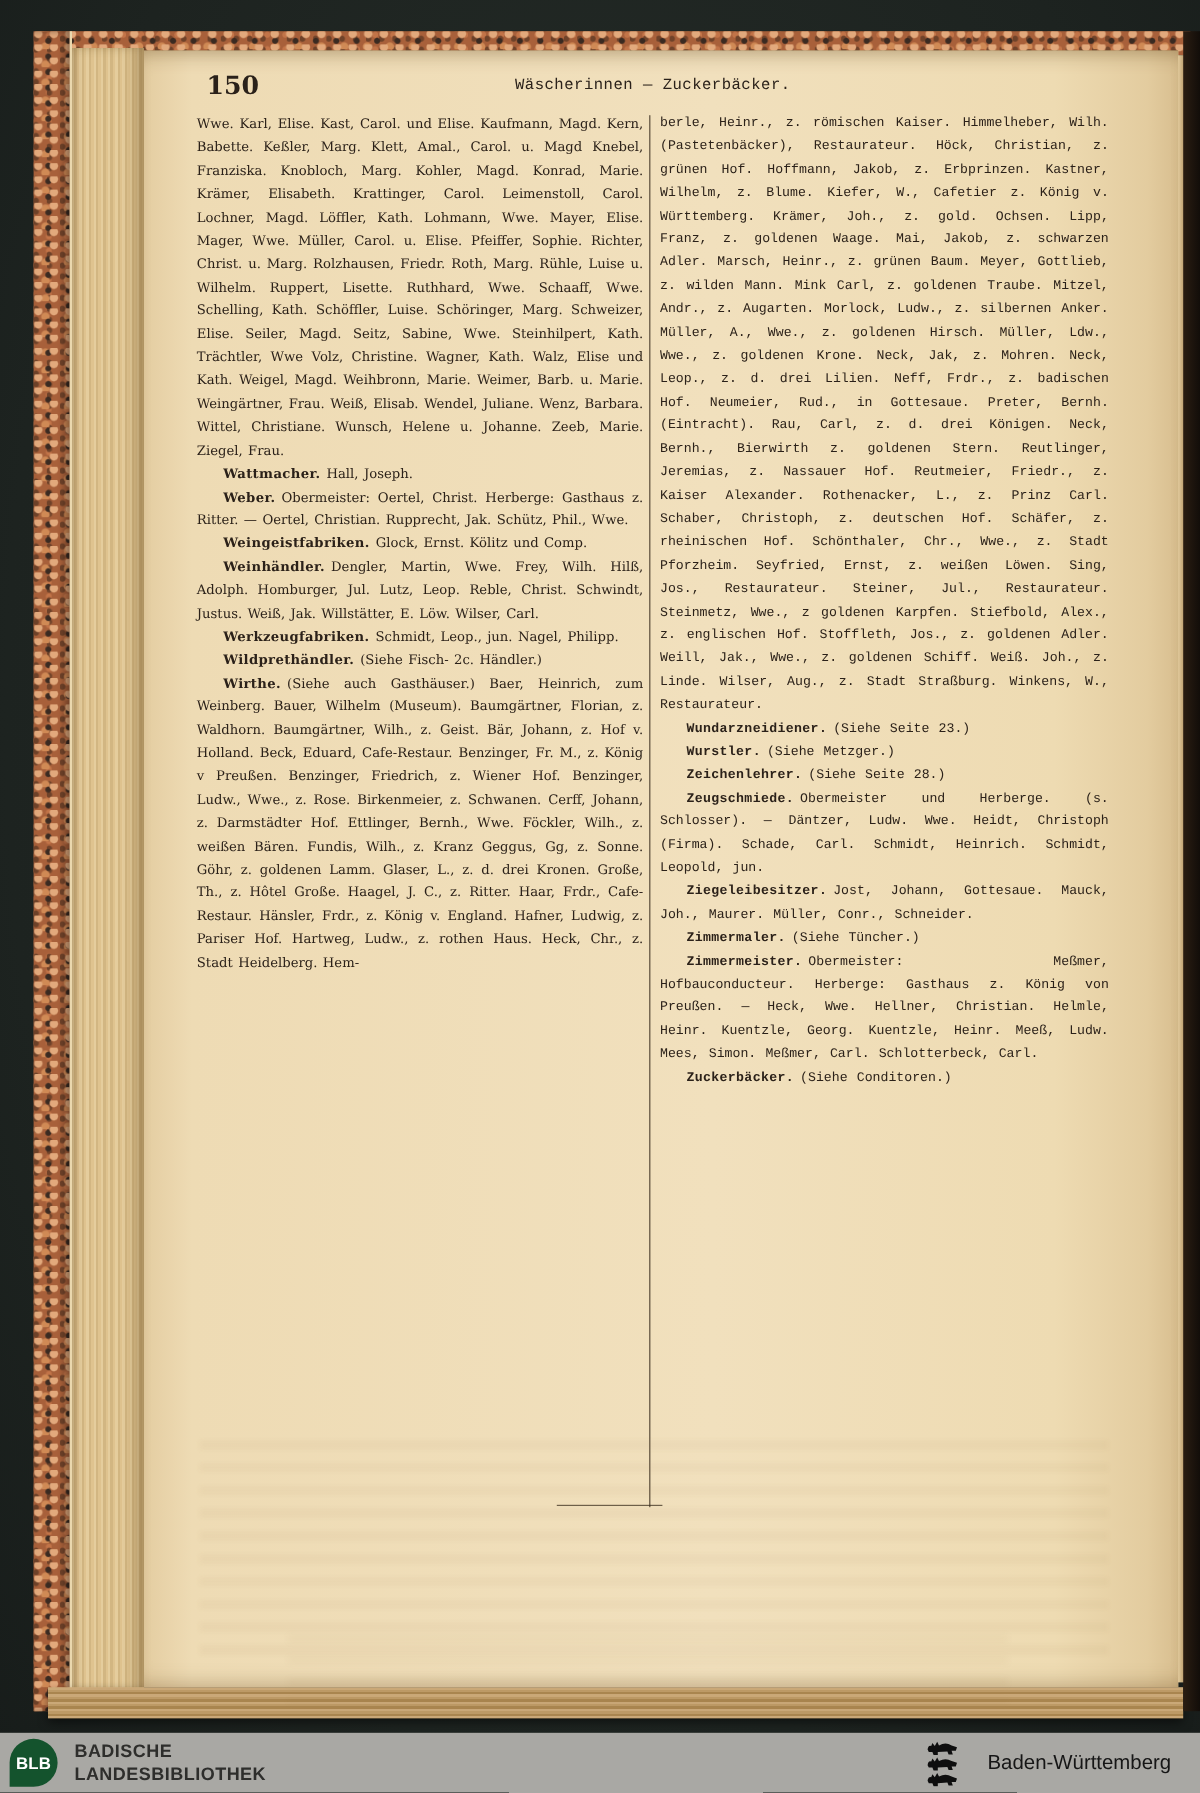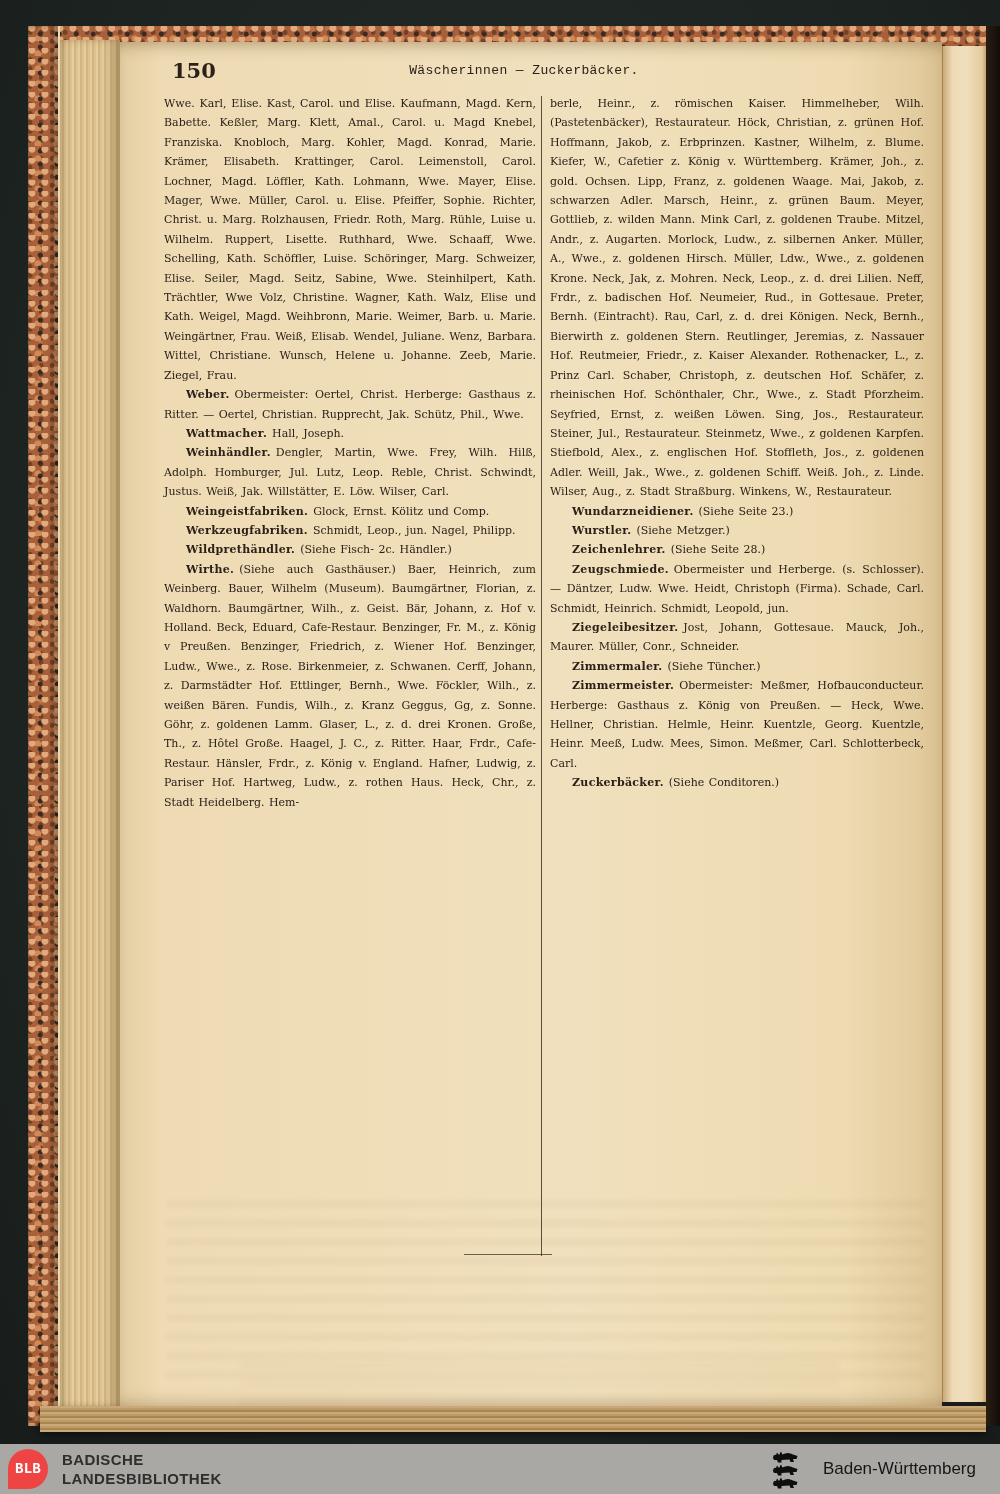--- a/index.html
+++ b/index.html
@@ -16,36 +16,36 @@
       radial-gradient(circle at 85% 25%, #c27448 0 2px, rgba(0,0,0,0) 3px);
     background-size:13px 11px,17px 13px,19px 15px,11px 9px,15px 12px;}
   .book-top{position:absolute;left:30px;top:26px;width:962px;height:20px;}
   .cover-left{position:absolute;left:28px;top:26px;width:30px;height:1400px;
       border-right:2px solid #ead8ae;box-shadow:inset -4px 0 6px rgba(0,0,0,.35);}
   .stack-left{position:absolute;left:60px;top:40px;width:60px;height:1370px;
       background:repeating-linear-gradient(90deg,#e5cd9d 0 2px,#d2b682 2px 4px,#dfc38f 4px 6px);
       box-shadow:inset -10px 0 12px -4px rgba(96,66,24,.45), inset 6px 0 8px -4px rgba(96,66,24,.4);}
   .page{position:absolute;left:120px;top:42px;width:822px;height:1364px;
       background:linear-gradient(90deg,#e4cda1 0,#eedbb4 40px,#f1e0bd 55%,#eedbb2 88%,#e3cc9f 97%,#d8be8f 100%);
-      box-shadow:inset 0 14px 16px -12px rgba(100,70,30,.45), inset 0 -14px 16px -12px rgba(100,70,30,.35);}
+      box-shadow:inset 0 14px 16px -12px rgba(100,70,30,.45), inset 0 -14px 16px -12px rgba(100,70,30,.35);padding-left:40px;}
   .page2{position:absolute;left:942px;top:46px;width:44px;height:1356px;
       background:linear-gradient(90deg,#c9ab79 0,#eedbb6 22%,#f0debb 55%,#e2cb9d 88%,#bb9c6c 100%);
       border-left:1px solid #a5804c;}
   .cover-right{position:absolute;left:986px;top:26px;width:14px;height:1400px;
       background:linear-gradient(90deg,#2a1d12,#120d09);}
   .book-bottom{position:absolute;left:40px;top:1406px;width:946px;height:26px;
       background:repeating-linear-gradient(0deg,#caa878 0 2px,#a9854f 2px 4px,#bd9a66 4px 6px);
       box-shadow:0 4px 8px rgba(0,0,0,.5);}
   
   .page-number{position:absolute;left:52px;top:16px;font-size:21px;font-weight:bold;color:#2a211a;}
   .running-title{position:absolute;left:0;right:14px;top:21px;text-align:center;
       font-size:13px;color:#2a211a;letter-spacing:.4px;font-family:Liberation Mono, monospace;}
   .col{position:absolute;top:52px;}
   .col-left{left:44px;width:372px;}
-  .col-right{left:430px;width:374px;}
+  .col-right{left:430px;width:374px;font-family:Liberation Mono, monospace;}
   .entry{margin:0;text-align:justify;text-indent:22px;font-size:11px;line-height:19.4px;
       color:#2b2119;word-spacing:1px;}
   .entry.cont{text-indent:0;}
   .entry .head{font-weight:bold;letter-spacing:.3px;margin-right:5px;}
   .divider{position:absolute;left:421px;top:54px;width:1px;height:1160px;background:rgba(52,40,26,.8);}
   .mid-rule{position:absolute;left:344px;top:1212px;width:88px;height:1px;background:rgba(52,40,26,.7);}
   .ghost-lines{position:absolute;left:46px;top:1158px;width:758px;height:190px;opacity:.45;
       background:repeating-linear-gradient(180deg,rgba(150,115,70,.12) 0 8px,rgba(0,0,0,0) 8px 19px);
       filter:blur(2px);}
   .ghost-smudge{position:absolute;left:120px;top:1320px;width:600px;height:58px;opacity:.35;
@@ -73,24 +73,24 @@
   <div class="book-bottom"></div>
   <div class="page2"></div>
   <div class="cover-right"></div>
 
   <div class="page">
     <div class="page-number">150</div>
     <div class="running-title">Wäscherinnen — Zuckerbäcker.</div>
     <div class="divider"></div>
     <div class="col col-left">
         <p class="entry cont"><span>Wwe. Karl, Elise. Kast, Carol. und Elise. Kaufmann, Magd. Kern, Babette. Keßler, Marg. Klett, Amal., Carol. u. Magd Knebel, Franziska. Knobloch, Marg. Kohler, Magd. Konrad, Marie. Krämer, Elisabeth. Krattinger, Carol. Leimenstoll, Carol. Lochner, Magd. Löffler, Kath. Lohmann, Wwe. Mayer, Elise. Mager, Wwe. Müller, Carol. u. Elise. Pfeiffer, Sophie. Richter, Christ. u. Marg. Rolzhausen, Friedr. Roth, Marg. Rühle, Luise u. Wilhelm. Ruppert, Lisette. Ruthhard, Wwe. Schaaff, Wwe. Schelling, Kath. Schöffler, Luise. Schöringer, Marg. Schweizer, Elise. Seiler, Magd. Seitz, Sabine, Wwe. Steinhilpert, Kath. Trächtler, Wwe Volz, Christine. Wagner, Kath. Walz, Elise und Kath. Weigel, Magd. Weihbronn, Marie. Weimer, Barb. u. Marie. Weingärtner, Frau. Weiß, Elisab. Wendel, Juliane. Wenz, Barbara. Wittel, Christiane. Wunsch, Helene u. Johanne. Zeeb, Marie. Ziegel, Frau.</span></p>
+        <p class="entry"><b class="head">Wattmacher.</b><span>Hall, Joseph.</span></p>
         <p class="entry"><b class="head">Weber.</b><span>Obermeister: Oertel, Christ. Herberge: Gasthaus z. Ritter. — Oertel, Christian. Rupprecht, Jak. Schütz, Phil., Wwe.</span></p>
-        <p class="entry"><b class="head">Wattmacher.</b><span>Hall, Joseph.</span></p>
+        <p class="entry"><b class="head">Weingeistfabriken.</b><span>Glock, Ernst. Kölitz und Comp.</span></p>
         <p class="entry"><b class="head">Weinhändler.</b><span>Dengler, Martin, Wwe. Frey, Wilh. Hilß, Adolph. Homburger, Jul. Lutz, Leop. Reble, Christ. Schwindt, Justus. Weiß, Jak. Willstätter, E. Löw. Wilser, Carl.</span></p>
-        <p class="entry"><b class="head">Weingeistfabriken.</b><span>Glock, Ernst. Kölitz und Comp.</span></p>
         <p class="entry"><b class="head">Werkzeugfabriken.</b><span>Schmidt, Leop., jun. Nagel, Philipp.</span></p>
         <p class="entry"><b class="head">Wildprethändler.</b><span>(Siehe Fisch- 2c. Händler.)</span></p>
         <p class="entry"><b class="head">Wirthe.</b><span>(Siehe auch Gasthäuser.) Baer, Heinrich, zum Weinberg. Bauer, Wilhelm (Museum). Baumgärtner, Florian, z. Waldhorn. Baumgärtner, Wilh., z. Geist. Bär, Johann, z. Hof v. Holland. Beck, Eduard, Cafe-Restaur. Benzinger, Fr. M., z. König v Preußen. Benzinger, Friedrich, z. Wiener Hof. Benzinger, Ludw., Wwe., z. Rose. Birkenmeier, z. Schwanen. Cerff, Johann, z. Darmstädter Hof. Ettlinger, Bernh., Wwe. Föckler, Wilh., z. weißen Bären. Fundis, Wilh., z. Kranz Geggus, Gg, z. Sonne. Göhr, z. goldenen Lamm. Glaser, L., z. d. drei Kronen. Große, Th., z. Hôtel Große. Haagel, J. C., z. Ritter. Haar, Frdr., Cafe-Restaur. Hänsler, Frdr., z. König v. England. Hafner, Ludwig, z. Pariser Hof. Hartweg, Ludw., z. rothen Haus. Heck, Chr., z. Stadt Heidelberg. Hem-</span></p>
       </div>
     <div class="col col-right">
         <p class="entry cont"><span>berle, Heinr., z. römischen Kaiser. Himmelheber, Wilh. (Pastetenbäcker), Restaurateur. Höck, Christian, z. grünen Hof. Hoffmann, Jakob, z. Erbprinzen. Kastner, Wilhelm, z. Blume. Kiefer, W., Cafetier z. König v. Württemberg. Krämer, Joh., z. gold. Ochsen. Lipp, Franz, z. goldenen Waage. Mai, Jakob, z. schwarzen Adler. Marsch, Heinr., z. grünen Baum. Meyer, Gottlieb, z. wilden Mann. Mink Carl, z. goldenen Traube. Mitzel, Andr., z. Augarten. Morlock, Ludw., z. silbernen Anker. Müller, A., Wwe., z. goldenen Hirsch. Müller, Ldw., Wwe., z. goldenen Krone. Neck, Jak, z. Mohren. Neck, Leop., z. d. drei Lilien. Neff, Frdr., z. badischen Hof. Neumeier, Rud., in Gottesaue. Preter, Bernh. (Eintracht). Rau, Carl, z. d. drei Königen. Neck, Bernh., Bierwirth z. goldenen Stern. Reutlinger, Jeremias, z. Nassauer Hof. Reutmeier, Friedr., z. Kaiser Alexander. Rothenacker, L., z. Prinz Carl. Schaber, Christoph, z. deutschen Hof. Schäfer, z. rheinischen Hof. Schönthaler, Chr., Wwe., z. Stadt Pforzheim. Seyfried, Ernst, z. weißen Löwen. Sing, Jos., Restaurateur. Steiner, Jul., Restaurateur. Steinmetz, Wwe., z goldenen Karpfen. Stiefbold, Alex., z. englischen Hof. Stoffleth, Jos., z. goldenen Adler. Weill, Jak., Wwe., z. goldenen Schiff. Weiß. Joh., z. Linde. Wilser, Aug., z. Stadt Straßburg. Winkens, W., Restaurateur.</span></p>
         <p class="entry"><b class="head">Wundarzneidiener.</b><span>(Siehe Seite 23.)</span></p>
         <p class="entry"><b class="head">Wurstler.</b><span>(Siehe Metzger.)</span></p>
         <p class="entry"><b class="head">Zeichenlehrer.</b><span>(Siehe Seite 28.)</span></p>
         <p class="entry"><b class="head">Zeugschmiede.</b><span>Obermeister und Herberge. (s. Schlosser). — Däntzer, Ludw. Wwe. Heidt, Christoph (Firma). Schade, Carl. Schmidt, Heinrich. Schmidt, Leopold, jun.</span></p>
@@ -98,21 +98,21 @@
         <p class="entry"><b class="head">Zimmermaler.</b><span>(Siehe Tüncher.)</span></p>
         <p class="entry"><b class="head">Zimmermeister.</b><span>Obermeister: Meßmer, Hofbauconducteur. Herberge: Gasthaus z. König von Preußen. — Heck, Wwe. Hellner, Christian. Helmle, Heinr. Kuentzle, Georg. Kuentzle, Heinr. Meeß, Ludw. Mees, Simon. Meßmer, Carl. Schlotterbeck, Carl.</span></p>
         <p class="entry"><b class="head">Zuckerbäcker.</b><span>(Siehe Conditoren.)</span></p>
       </div>
     <div class="mid-rule"></div>
     <div class="ghost-lines"></div>
     <div class="ghost-smudge"></div>
   </div>
 
   <div class="footer" style="background: rgb(169, 168, 164);">
-    <div class="blb-logo" style="background: #ef4444; font-family: Liberation Mono, monospace;">BLB</div>
+    <div class="blb-logo" style="background: #14532d;">BLB</div>
     <div class="lib-name">
       <div>BADISCHE</div>
       <div>LANDESBIBLIOTHEK</div>
     </div>
     <div class="footer-right">
       <svg width="28" height="40" viewBox="0 0 28 40" aria-hidden="true">
         <defs>
           <path id="bw-lion" fill="#0e0e0e" d="M2 9 Q2.5 5 5 6 L6 3.5 L8 6 L10 2.5 L11.5 5.5 Q17 2.5 22 5.5 L26.5 7 L25.5 10 L22 10 L23 13 L19.5 13 L18.5 10.5 L10.5 11 L10.5 13.5 L7 13.5 L6 11 L3 11 Z"></path>
         </defs>
         <use href="#bw-lion" y="0"></use>

